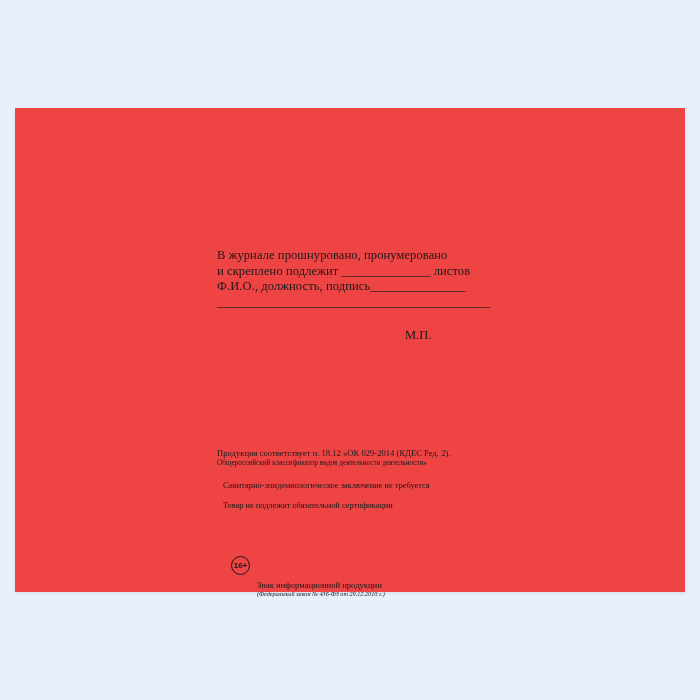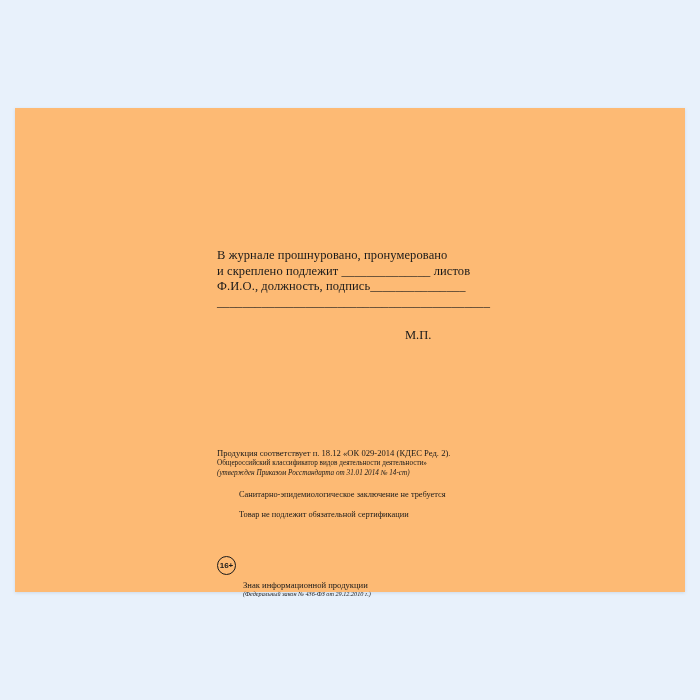--- a/index.html
+++ b/index.html
@@ -17,21 +17,21 @@
     position: relative;
     width: 700px;
     height: 700px;
   }
   .page {
     position: absolute;
     left: 15px;
     top: 108px;
     width: 670px;
     height: 484px;
-    background: #fdba74;
+    background: #ef4444;
     box-shadow: 0 1px 3px rgba(90,120,150,0.18);
   }
   .content {
     position: absolute;
     left: 0;
     top: 0;
     width: 100%;
     height: 100%;
   }
 
@@ -82,21 +82,20 @@
     white-space: nowrap;
   }
   .legal-gap {
     height: 11px;
   }
   .legal-item {
     font-size: 8.4px;
     line-height: 11px;
     padding-left: 6px;
     white-space: nowrap;
-    margin-left: 16px;
   }
   .legal-space {
     height: 9px;
   }
 
   
   .age-row {
     position: absolute;
     left: 202px;
     top: 424px;
@@ -109,20 +108,21 @@
     border: 1.2px solid #1a1a1a;
     border-radius: 50%;
     display: flex;
     align-items: center;
     justify-content: center;
     font-size: 8px;
     font-weight: bold;
     color: #1a1a1a;
     flex: none;
     font-family: "Liberation Sans", sans-serif;
+    margin-left: 14px;
   }
   .age-text {
     margin-left: 7px;
     margin-top: 48px;
   }
   .age-title {
     font-size: 8.6px;
     line-height: 10px;
     color: #1a1a1a;
     white-space: nowrap;
@@ -147,21 +147,20 @@
         <div class="cert-line">и скреплено подлежит ______________ листов</div>
         <div class="cert-line">Ф.И.О., должность, подпись_______________</div>
         <div class="cert-line">___________________________________________</div>
       </div>
 
       <div class="mp">М.П.</div>
 
       <div class="legal-block">
         <div class="legal-1">Продукция соответствует п. 18.12 «ОК 029-2014 (КДЕС Ред. 2).</div>
         <div class="legal-2">Общероссийский классификатор видов деятельности деятельности»</div>
-        <div class="legal-3">(утвержден Приказом Росстандарта от 31.01 2014 № 14-ст)</div>
         <div class="legal-gap"></div>
         <div class="legal-item">Санитарно-эпидемиологическое заключение не требуется</div>
         <div class="legal-space"></div>
         <div class="legal-item">Товар не подлежит обязательной сертификации</div>
         <div class="legal-space"></div>
       </div>
 
       <div class="age-row">
         <div class="age-badge">16+</div>
         <div class="age-text">

